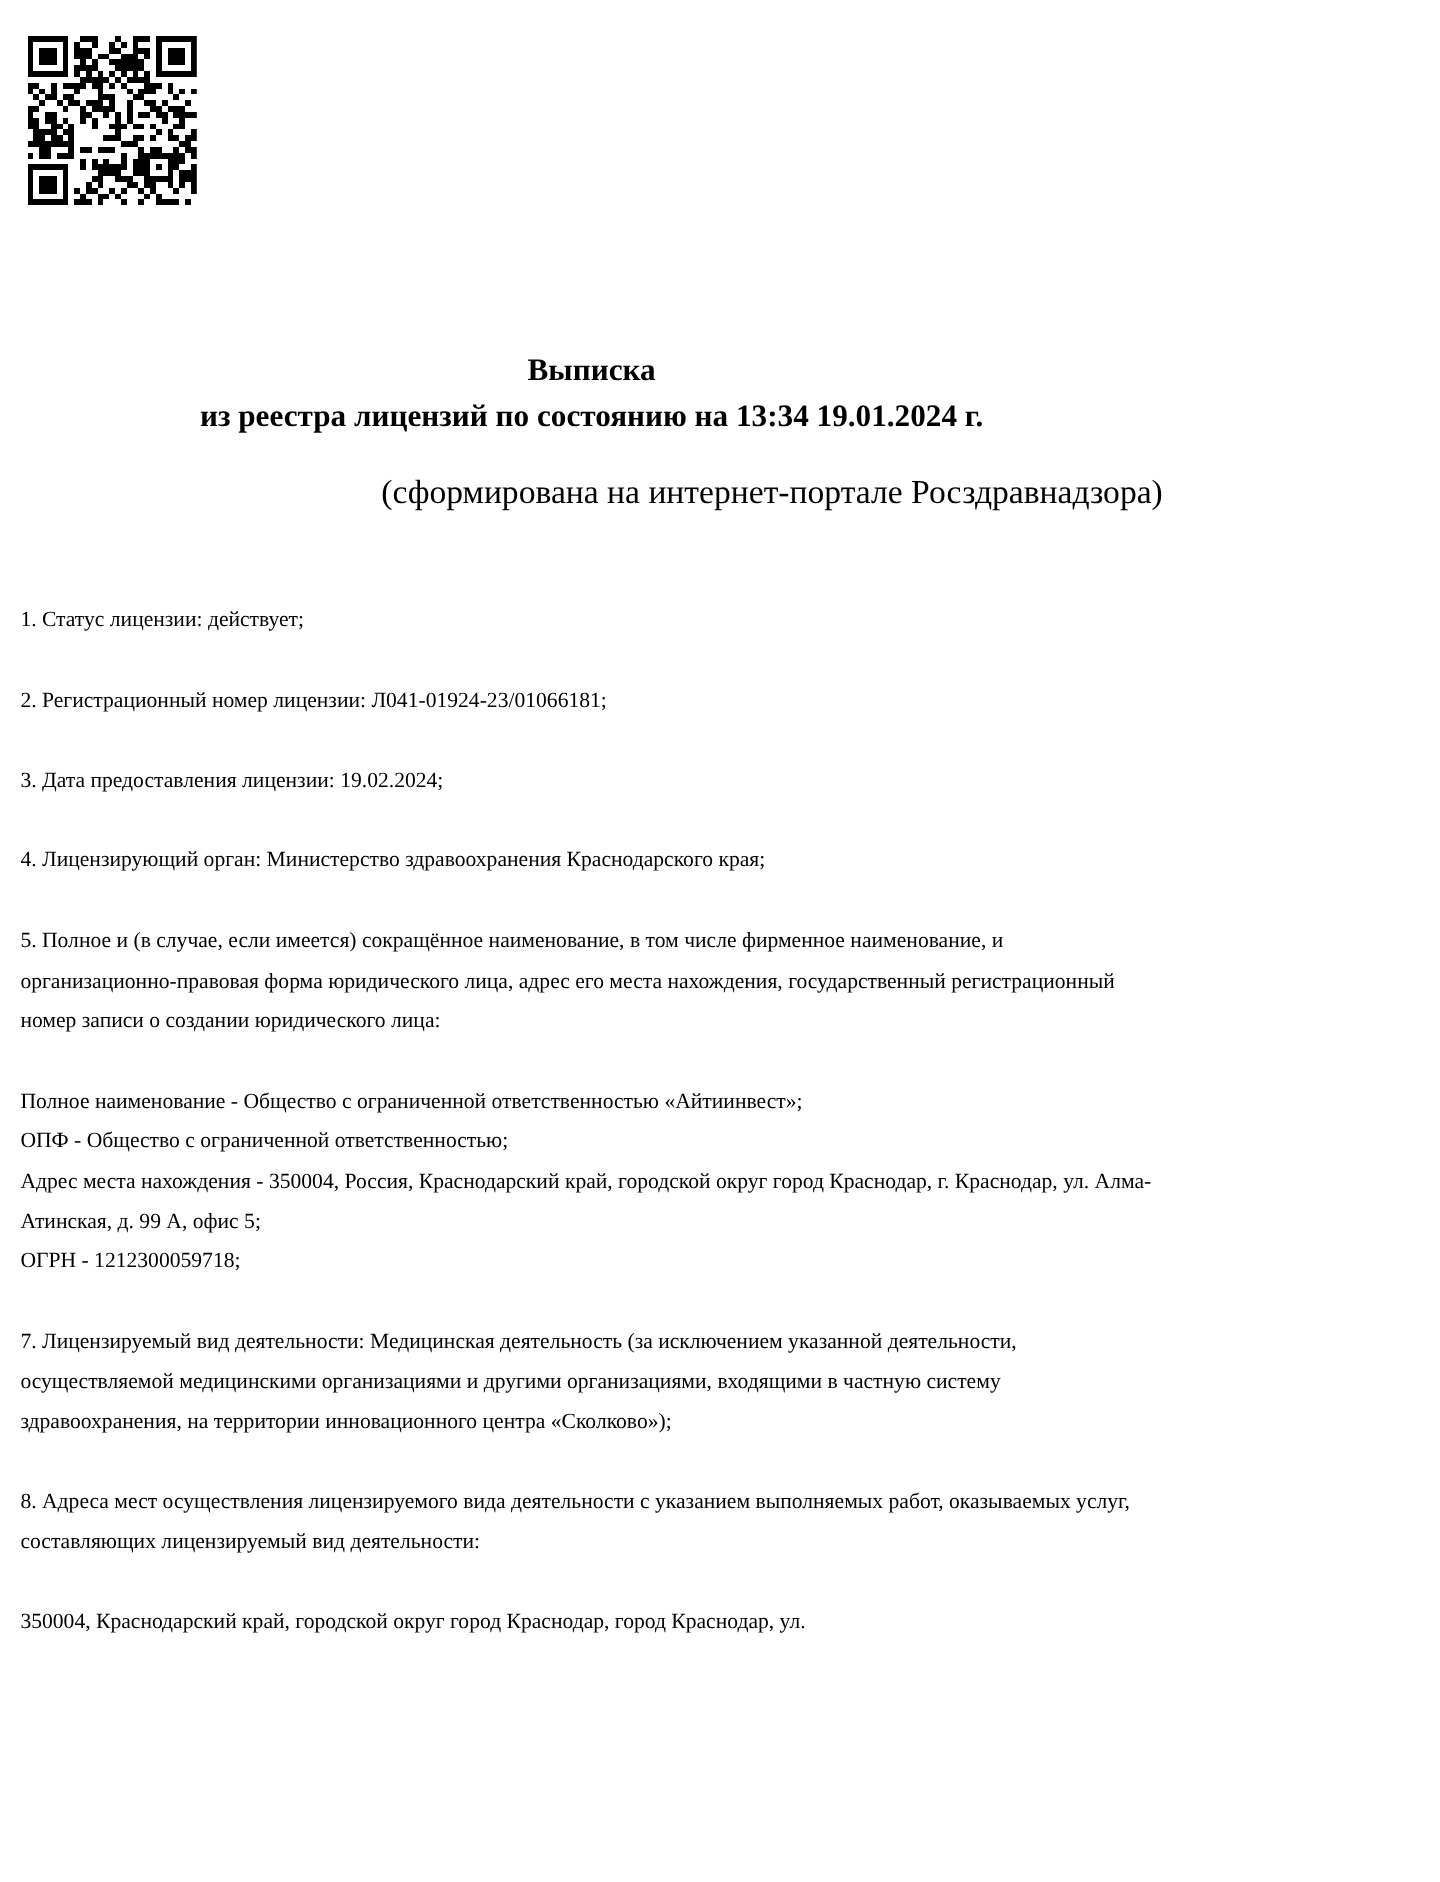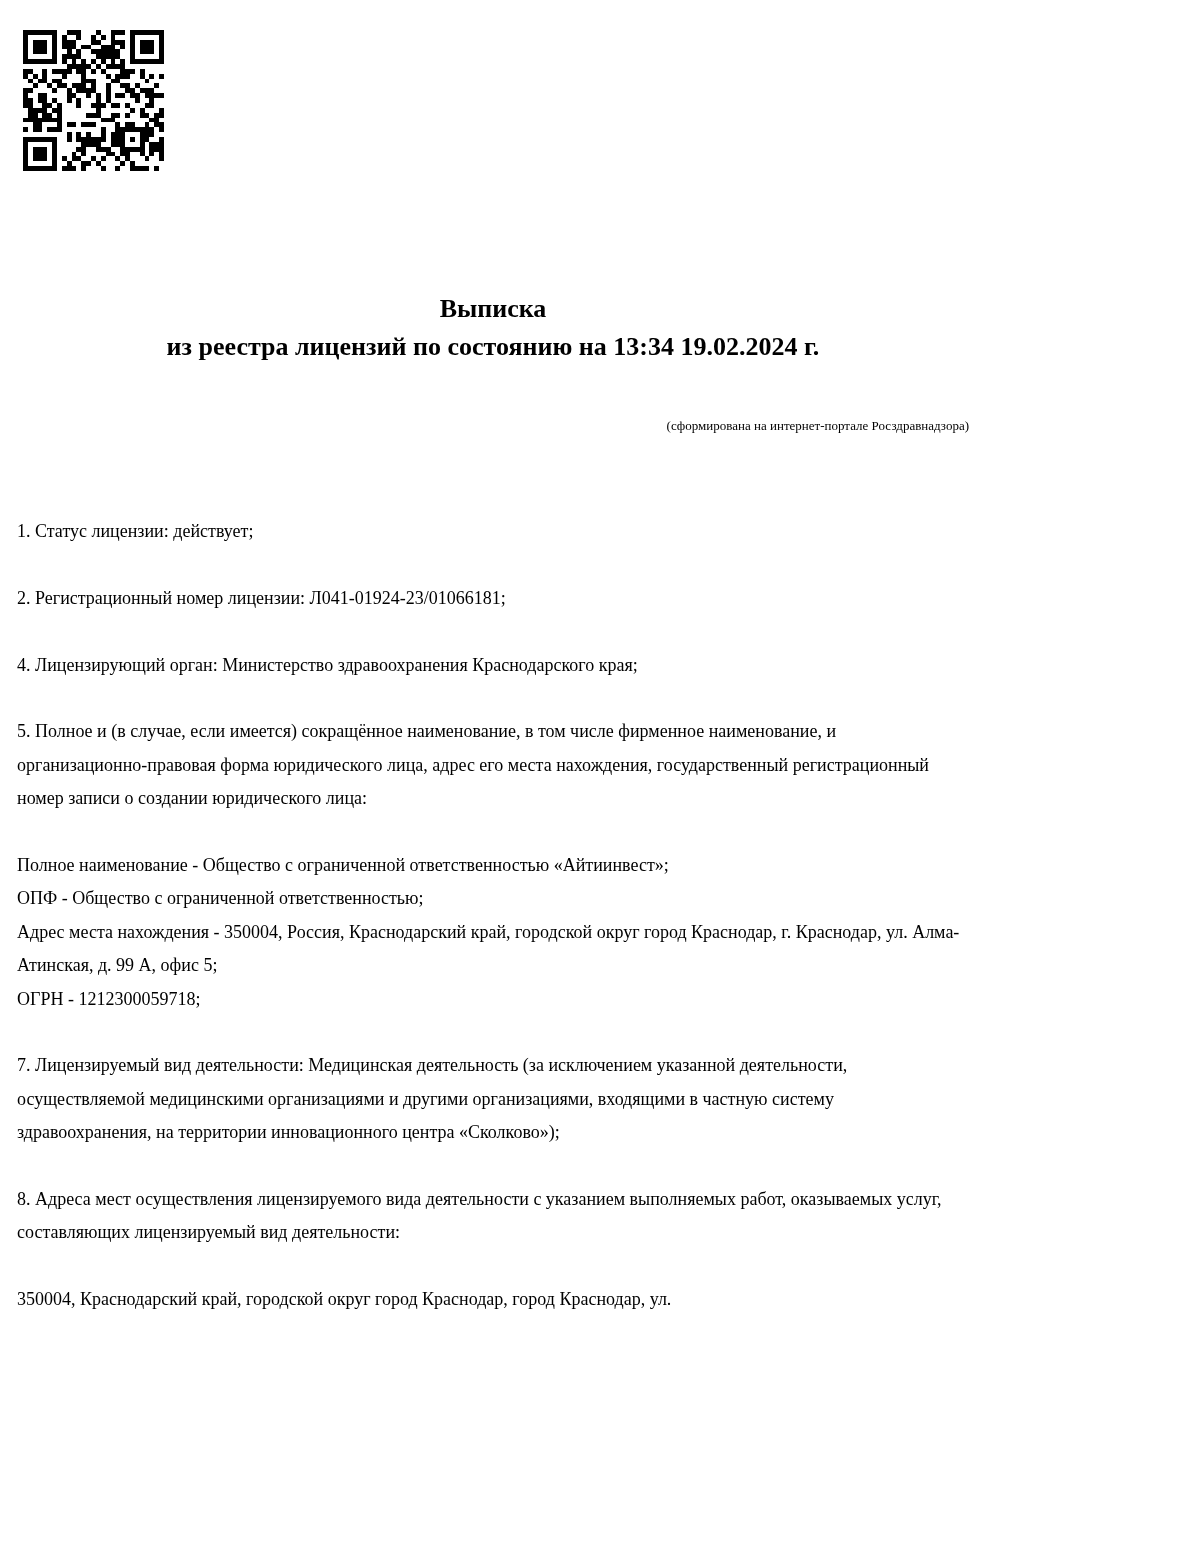--- a/index.html
+++ b/index.html
@@ -31,23 +31,23 @@
     box-sizing: border-box;
   }
   .doc-title {
     margin: 0;
     text-align: center;
     font-size: 26px;
     line-height: 38px;
     font-weight: bold;
   }
   .subtitle {
-    margin-top: 46px;
+    margin-top: 31px;
     text-align: right;
-    font-size: 13px;
+    font-size: 28px;
     line-height: 28px;
   }
   .body-text {
     margin-top: 75px;
     font-size: 18px;
     line-height: 33.4px;
     text-align: left;
   }
   .para { margin: 0 0 33.4px 0; }
   .org-block { margin: 0 0 33.4px 0; }
@@ -480,31 +480,32 @@
         <rect x="24" y="28" width="1" height="1"></rect>
         <rect x="25" y="28" width="1" height="1"></rect>
         <rect x="27" y="28" width="1" height="1"></rect>
       </svg>
   </div>
 
   <div class="content">
 
     <div class="doc-title">
       <div>Выписка</div>
-      <div>из реестра лицензий по состоянию на 13:34 19.02.2024 г.</div>
+      <div>из реестра лицензий по состоянию на 13:34 19.01.2024 г.</div>
     </div>
 
     <div class="subtitle">(сформирована на интернет-портале Росздравнадзора)</div>
 
     <div class="body-text">
 
       <p class="para">1. Статус лицензии: действует;</p>
 
       <p class="para">2. Регистрационный номер лицензии: Л041-01924-23/01066181;</p>
 
+      <p class="para">3. Дата предоставления лицензии: 19.02.2024;</p>
 
       <p class="para">4. Лицензирующий орган: Министерство здравоохранения Краснодарского края;</p>
 
       <p class="para">5. Полное и (в случае, если имеется) сокращённое наименование, в том числе фирменное наименование, и организационно-правовая форма юридического лица, адрес его места нахождения, государственный регистрационный номер записи о создании юридического лица:</p>
 
       <div class="org-block">
         <p>Полное наименование - Общество с ограниченной ответственностью «Айтиинвест»;</p>
         <p>ОПФ - Общество с ограниченной ответственностью;</p>
         <p>Адрес места нахождения - 350004, Россия, Краснодарский край, городской округ город Краснодар, г. Краснодар, ул. Алма-Атинская, д. 99 А, офис 5;</p>
         <p>ОГРН - 1212300059718;</p>

